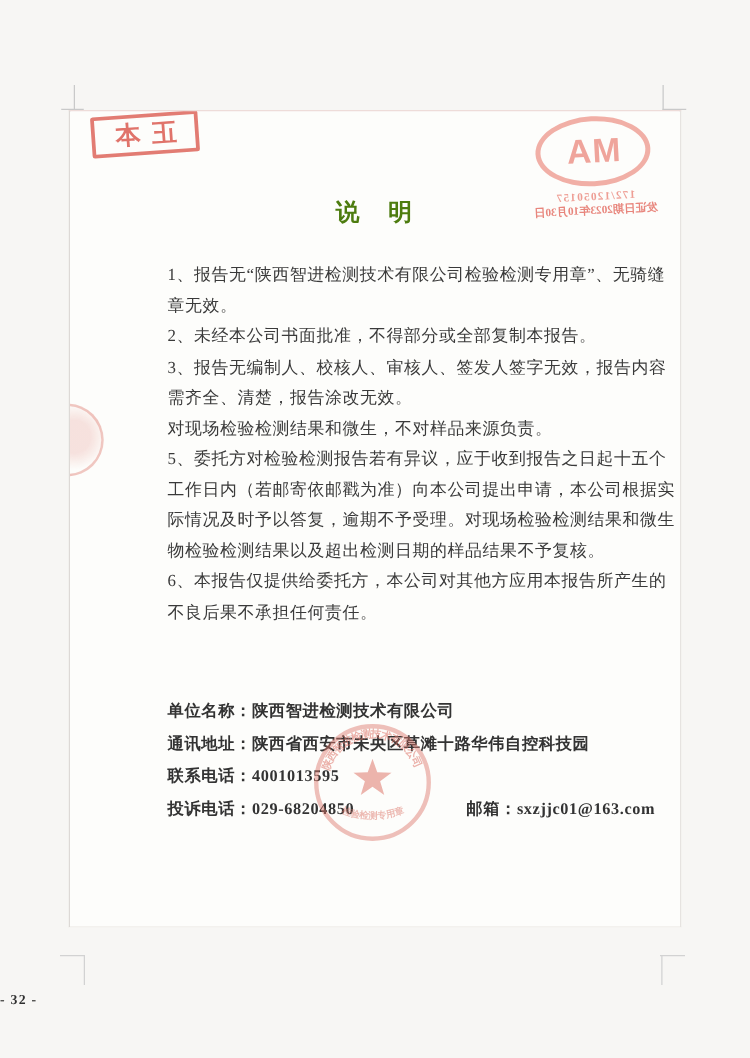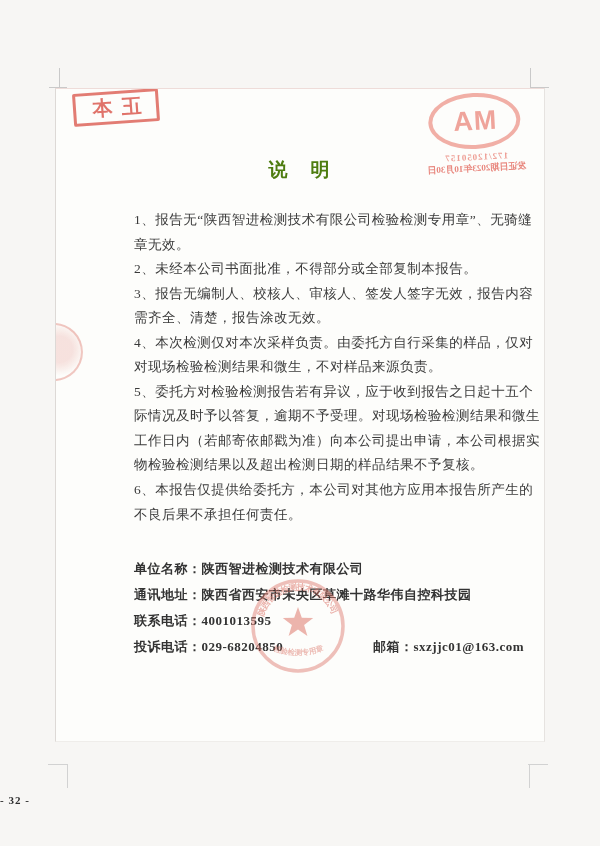--- a/index.html
+++ b/index.html
@@ -113,25 +113,24 @@
   <div class="edge-seal"></div>
 
   <div class="doc-title">说　明</div>
 
   <div class="notes">
     <div class="line">1、报告无“陕西智进检测技术有限公司检验检测专用章”、无骑缝</div>
     <div class="line">章无效。</div>
     <div class="line">2、未经本公司书面批准，不得部分或全部复制本报告。</div>
     <div class="line">3、报告无编制人、校核人、审核人、签发人签字无效，报告内容</div>
     <div class="line">需齐全、清楚，报告涂改无效。</div>
-    <div class="line">4、本次检测仅对本次采样负责。由委托方自行采集的样品，仅对</div>
     <div class="line">对现场检验检测结果和微生，不对样品来源负责。</div>
     <div class="line">5、委托方对检验检测报告若有异议，应于收到报告之日起十五个</div>
+    <div class="line">工作日内（若邮寄依邮戳为准）向本公司提出申请，本公司根据实</div>
     <div class="line">际情况及时予以答复，逾期不予受理。对现场检验检测结果和微生</div>
-    <div class="line">工作日内（若邮寄依邮戳为准）向本公司提出申请，本公司根据实</div>
     <div class="line">物检验检测结果以及超出检测日期的样品结果不予复核。</div>
     <div class="line">6、本报告仅提供给委托方，本公司对其他方应用本报告所产生的</div>
     <div class="line">不良后果不承担任何责任。</div>
   </div>
 
   <div class="info">
     <div class="row">
       <span>单位名称：</span><span>陕西智进检测技术有限公司</span>
     </div>
     <div class="row">

